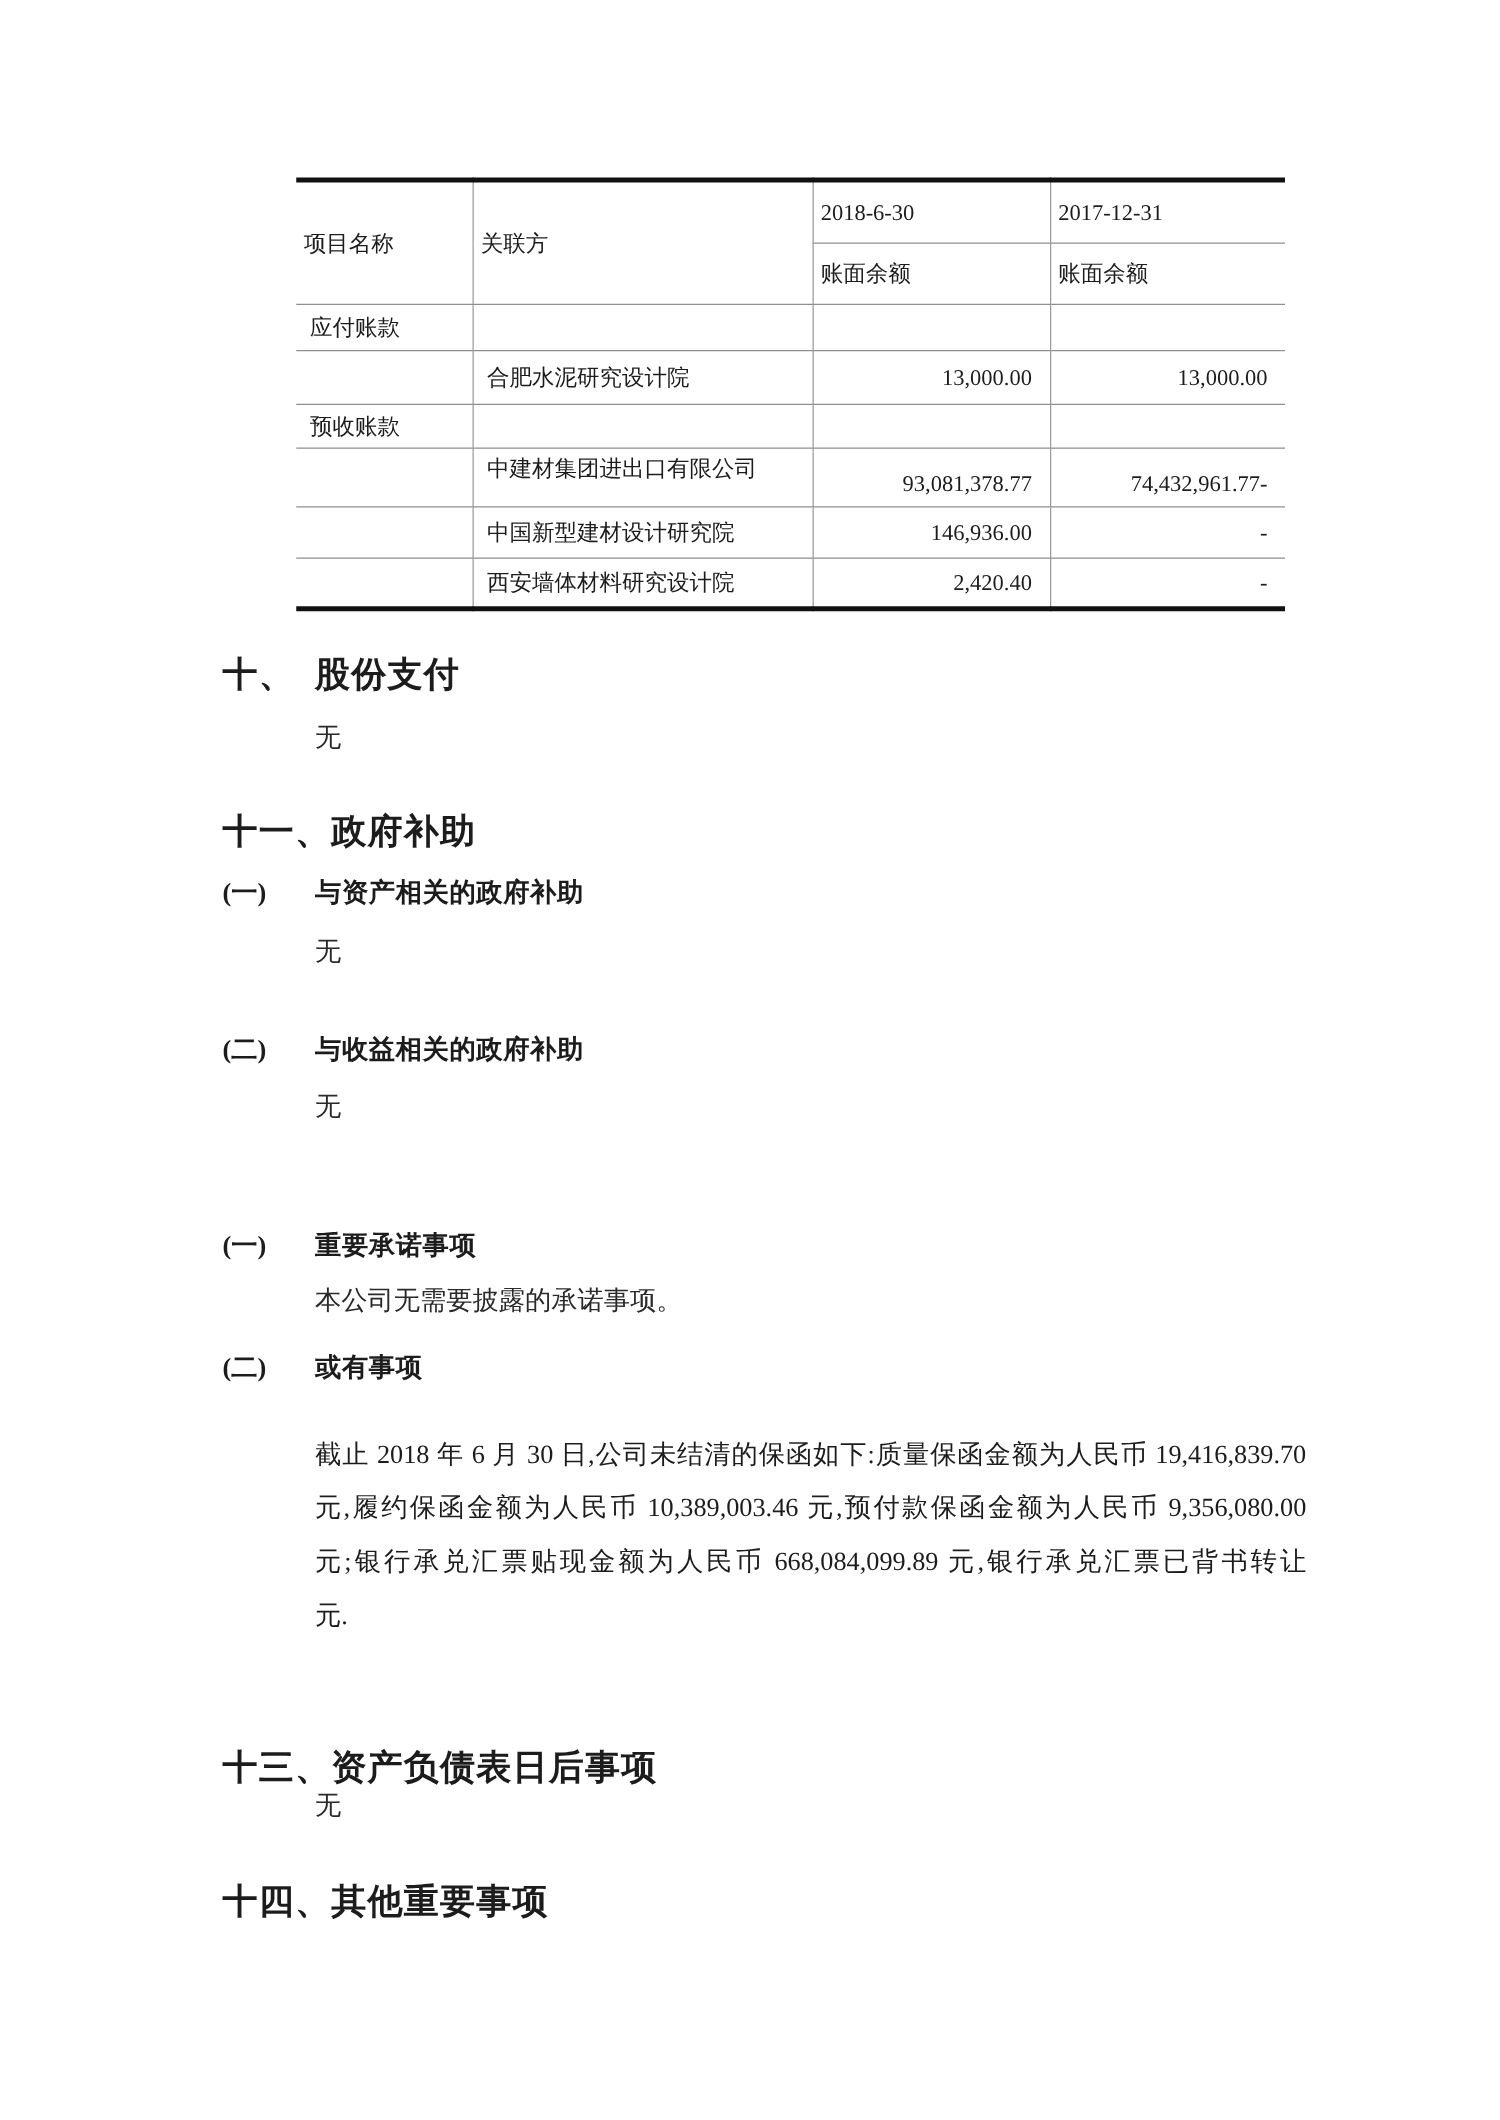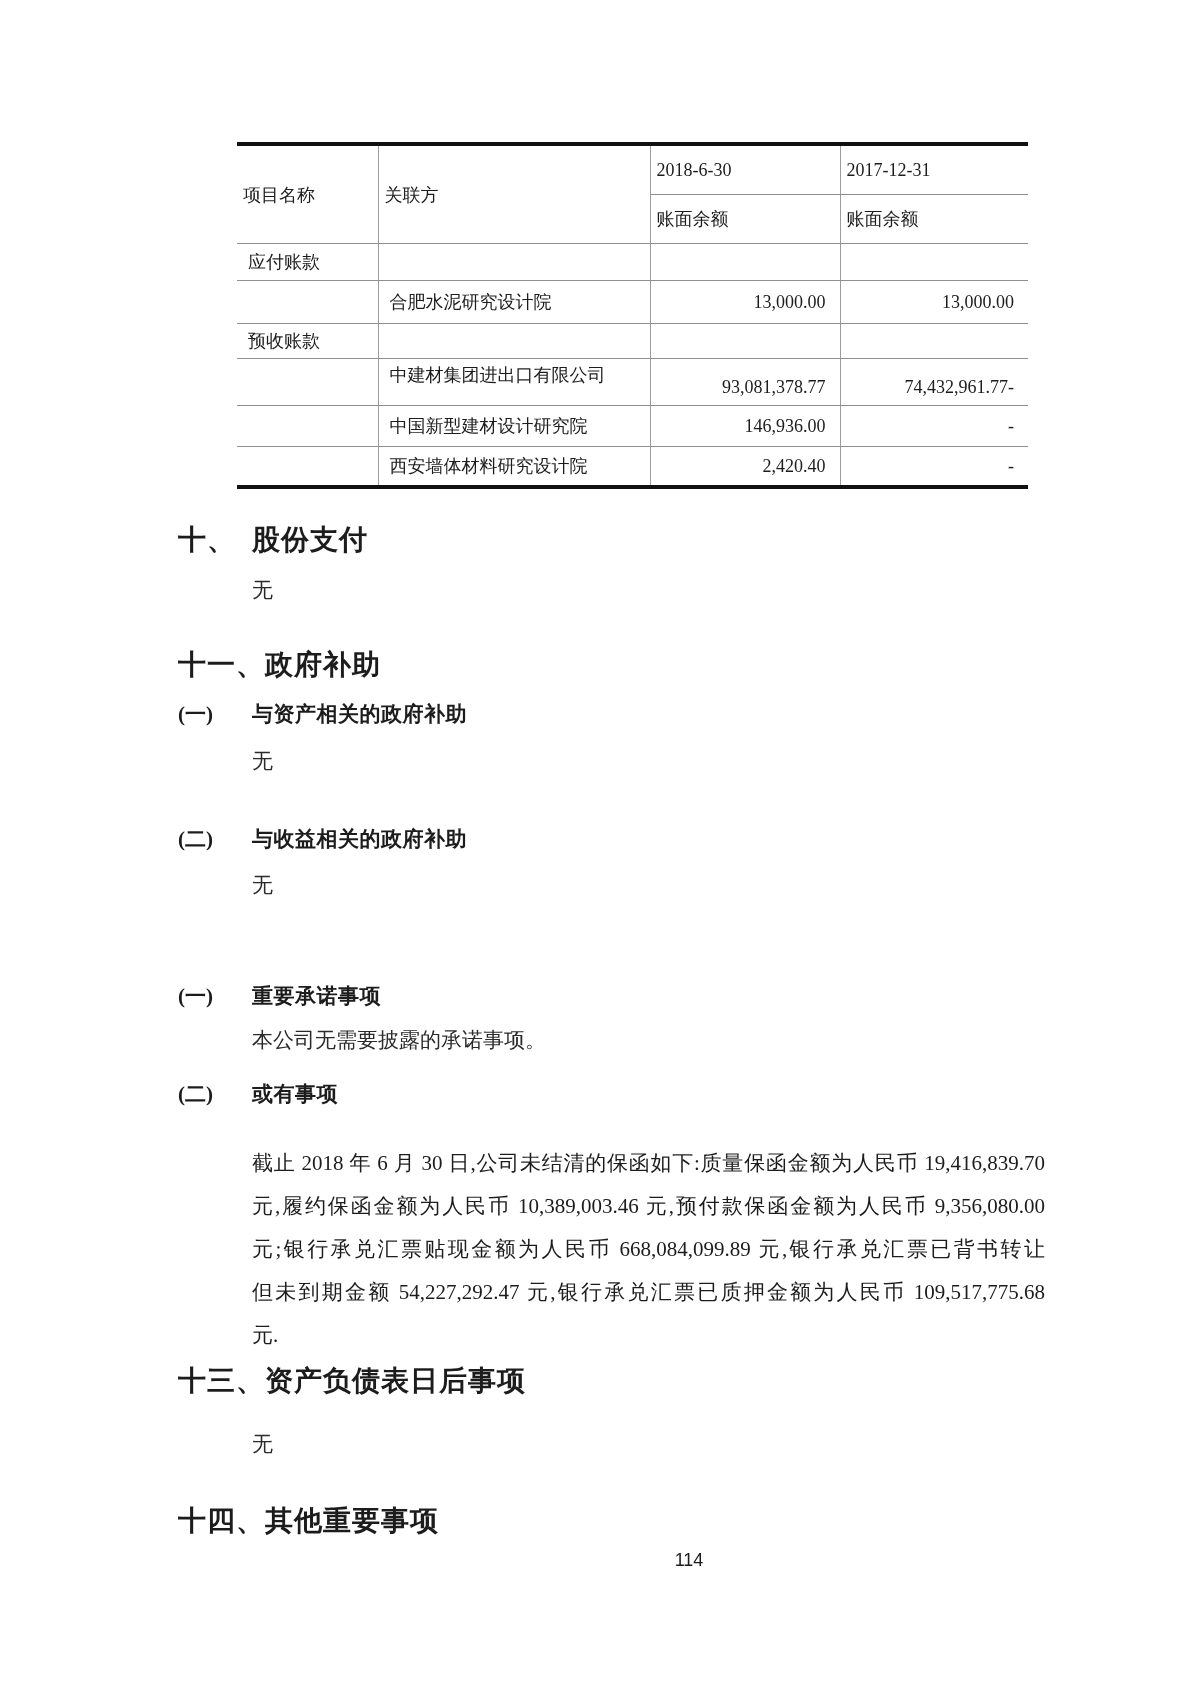--- a/index.html
+++ b/index.html
@@ -155,28 +155,26 @@
     <span class="snum">(一)</span><span class="stitle">重要承诺事项</span>
   </div>
   <div class="btext" style="top:1026px">本公司无需要披露的承诺事项。</div>
   <div class="sub" style="top:1080px">
     <span class="snum">(二)</span><span class="stitle">或有事项</span>
   </div>
   <div class="para">
     <div class="pline">截止 2018 年 6 月 30 日,公司未结清的保函如下:质量保函金额为人民币 19,416,839.70</div>
     <div class="pline">元,履约保函金额为人民币 10,389,003.46 元,预付款保函金额为人民币 9,356,080.00</div>
     <div class="pline">元;银行承兑汇票贴现金额为人民币 668,084,099.89 元,银行承兑汇票已背书转让</div>
-    <div class="pline">但未到期金额 54,227,292.47 元,银行承兑汇票已质押金额为人民币 109,517,775.68</div>
     <div class="pline last">元.</div>
   </div>
 
-  <div class="h1" style="top:1362px">
+  <div class="h1" style="top:1395px">
     <span class="hnum">十三、</span><span>资产负债表日后事项</span>
   </div>
   <div class="btext" style="top:1430px">无</div>
 
   <div class="h1" style="top:1502px">
     <span class="hnum">十四、</span><span>其他重要事项</span>
   </div>
 
-  <div class="pagenum">114</div>
 
 </div>
 
 </body></html>

